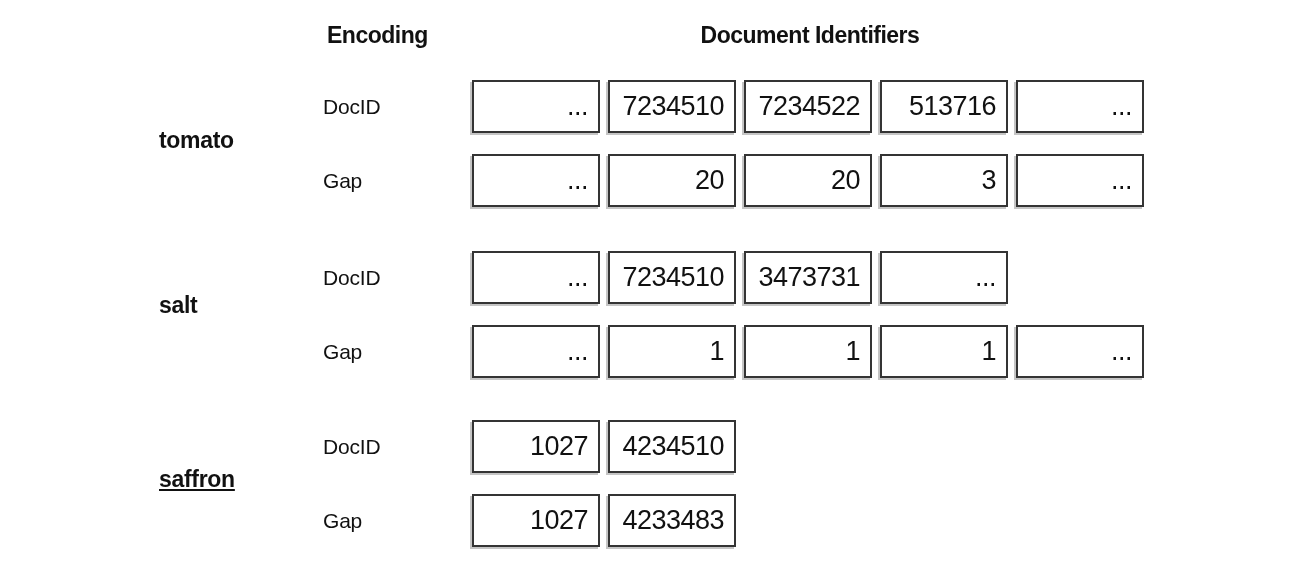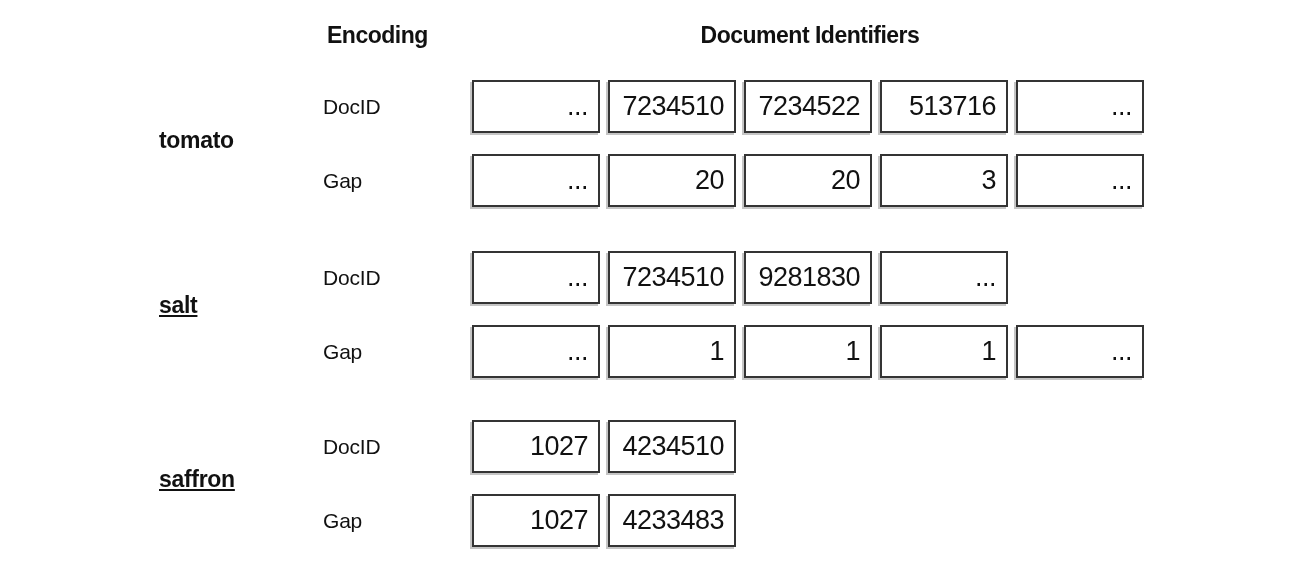--- a/index.html
+++ b/index.html
@@ -25,21 +25,21 @@
 
   .term-label {
     position: absolute;
     left: 159px;
     font-size: 23px;
     font-weight: bold;
     letter-spacing: -0.3px;
     white-space: nowrap;
   }
   .term-tomato  { top: 127px; text-align: center; }
-  .term-salt    { top: 292px; text-decoration: underline; }
+  .term-salt    { top: 292px; }
   .term-saffron { top: 466px; text-decoration: underline; }
 
   .row-label {
     position: absolute;
     left: 323px;
     width: 110px;
     height: 53px;
     display: flex;
     align-items: center;
     font-size: 21px;
@@ -102,21 +102,21 @@
     <div class="cell">3</div>
     <div class="cell">...</div>
   </div>
 
   <div class="term-label term-salt">salt</div>
 
   <div class="row-label r3">DocID</div>
   <div class="box-row r3">
     <div class="cell">...</div>
     <div class="cell">7234510</div>
-    <div class="cell">9281830</div>
+    <div class="cell">3473731</div>
     <div class="cell">...</div>
   </div>
 
   <div class="row-label r4">Gap</div>
   <div class="box-row r4">
     <div class="cell">...</div>
     <div class="cell">1</div>
     <div class="cell">1</div>
     <div class="cell">1</div>
     <div class="cell">...</div>

